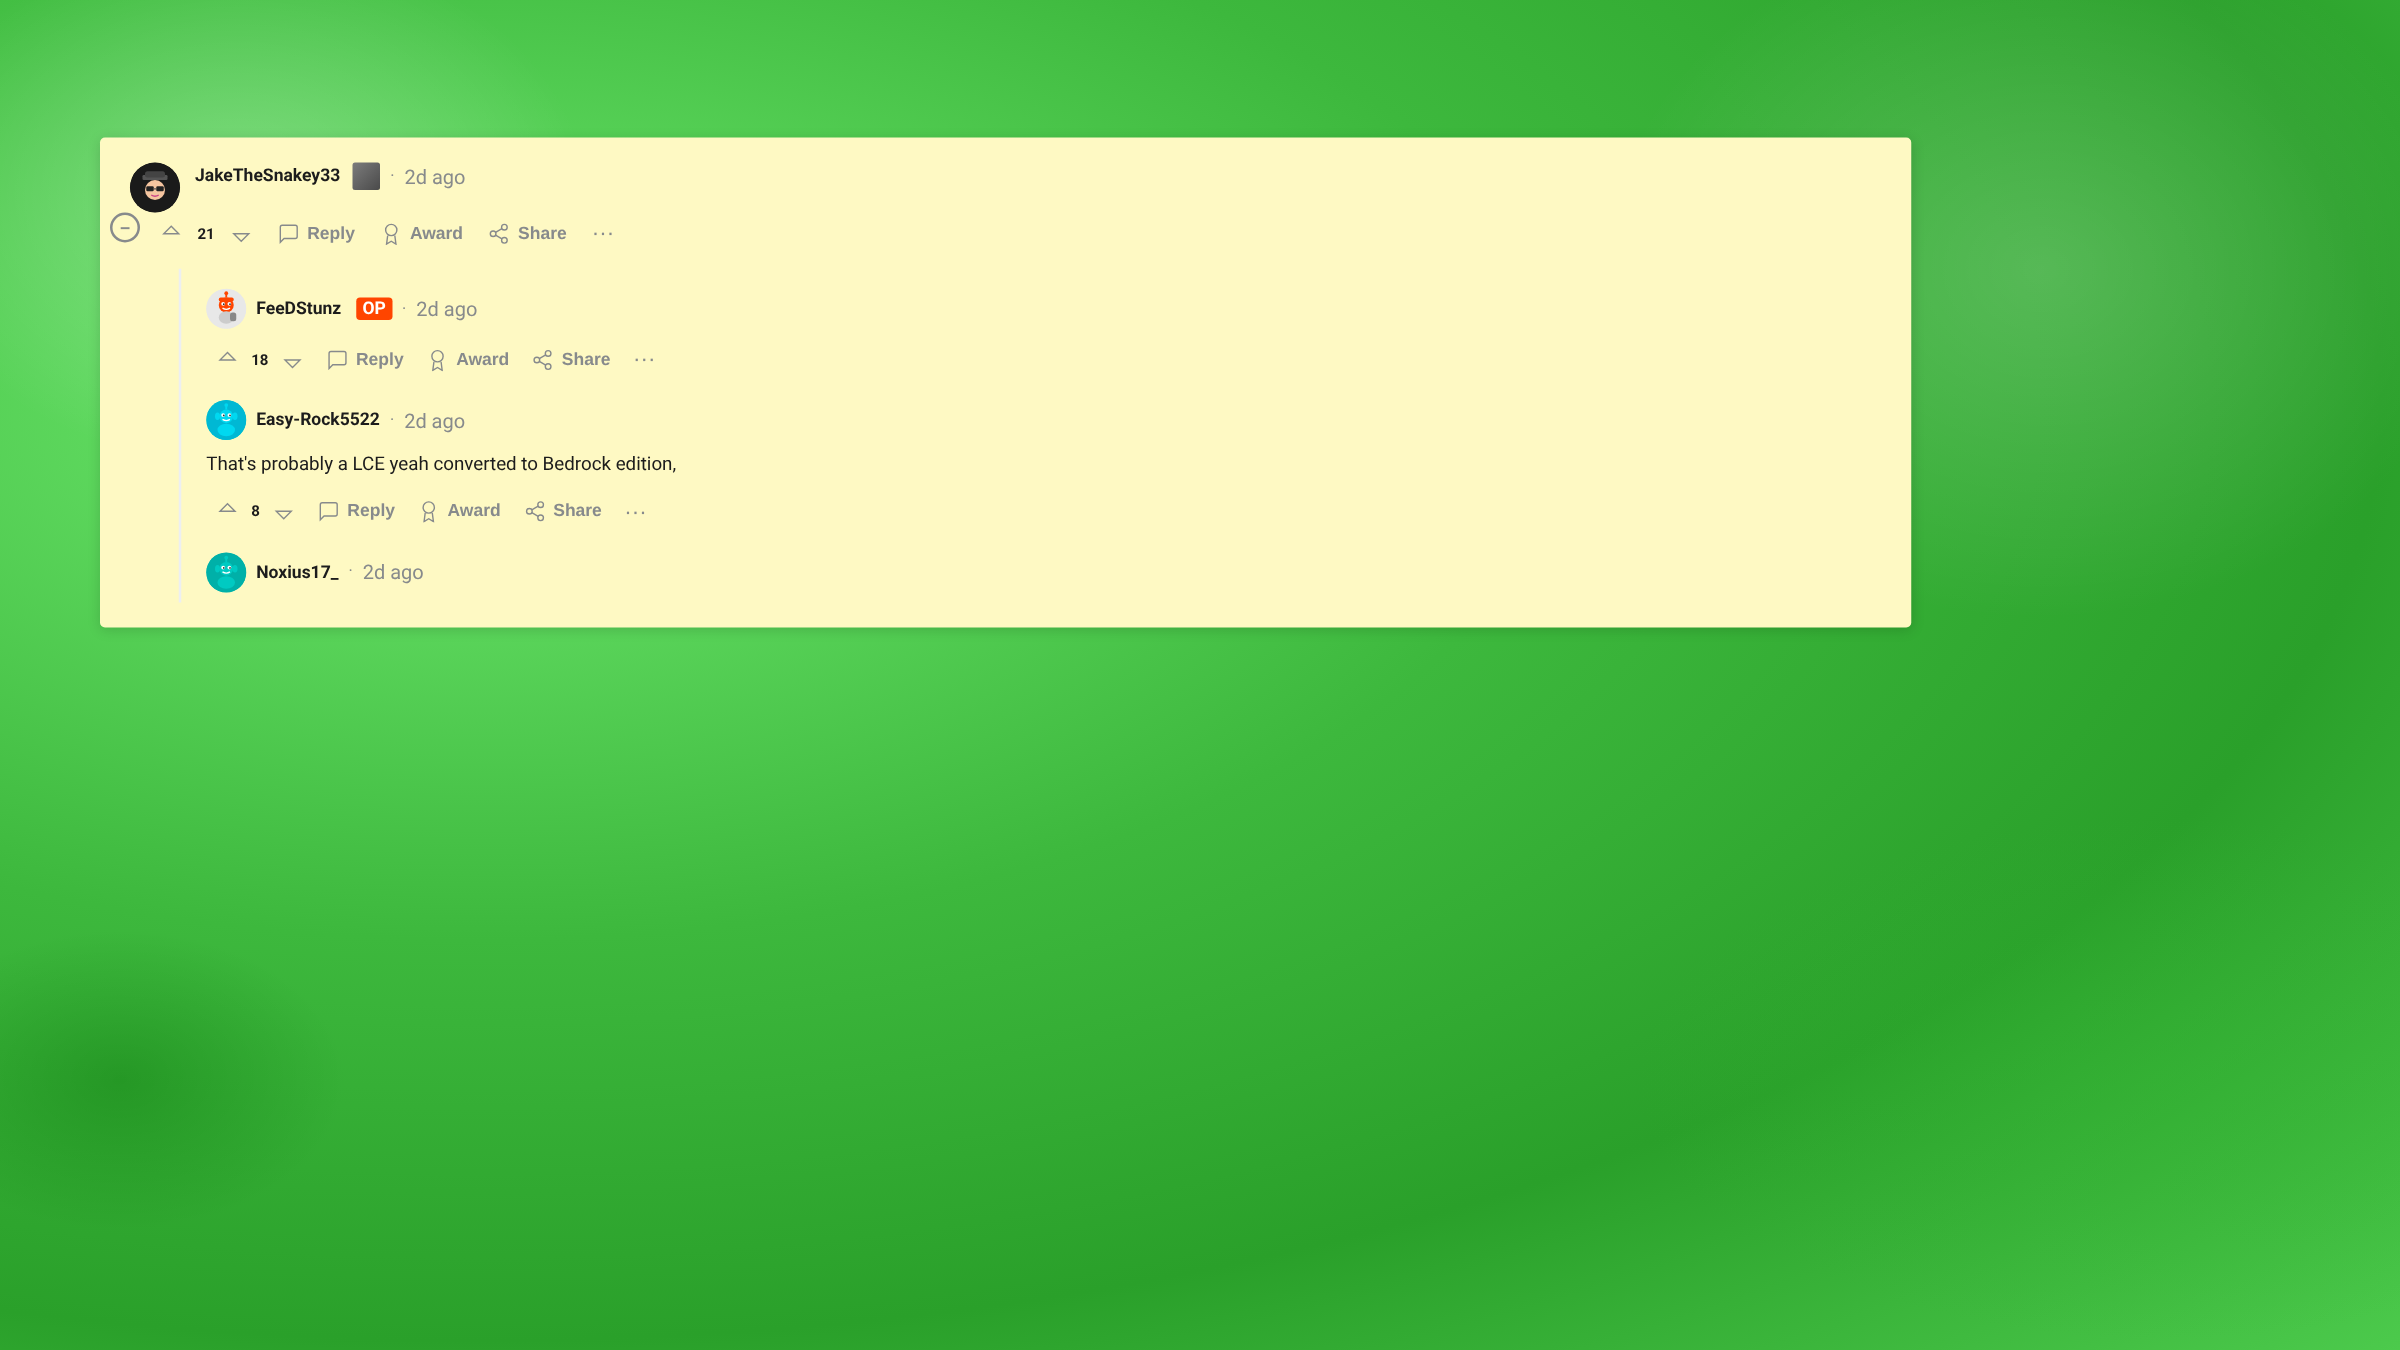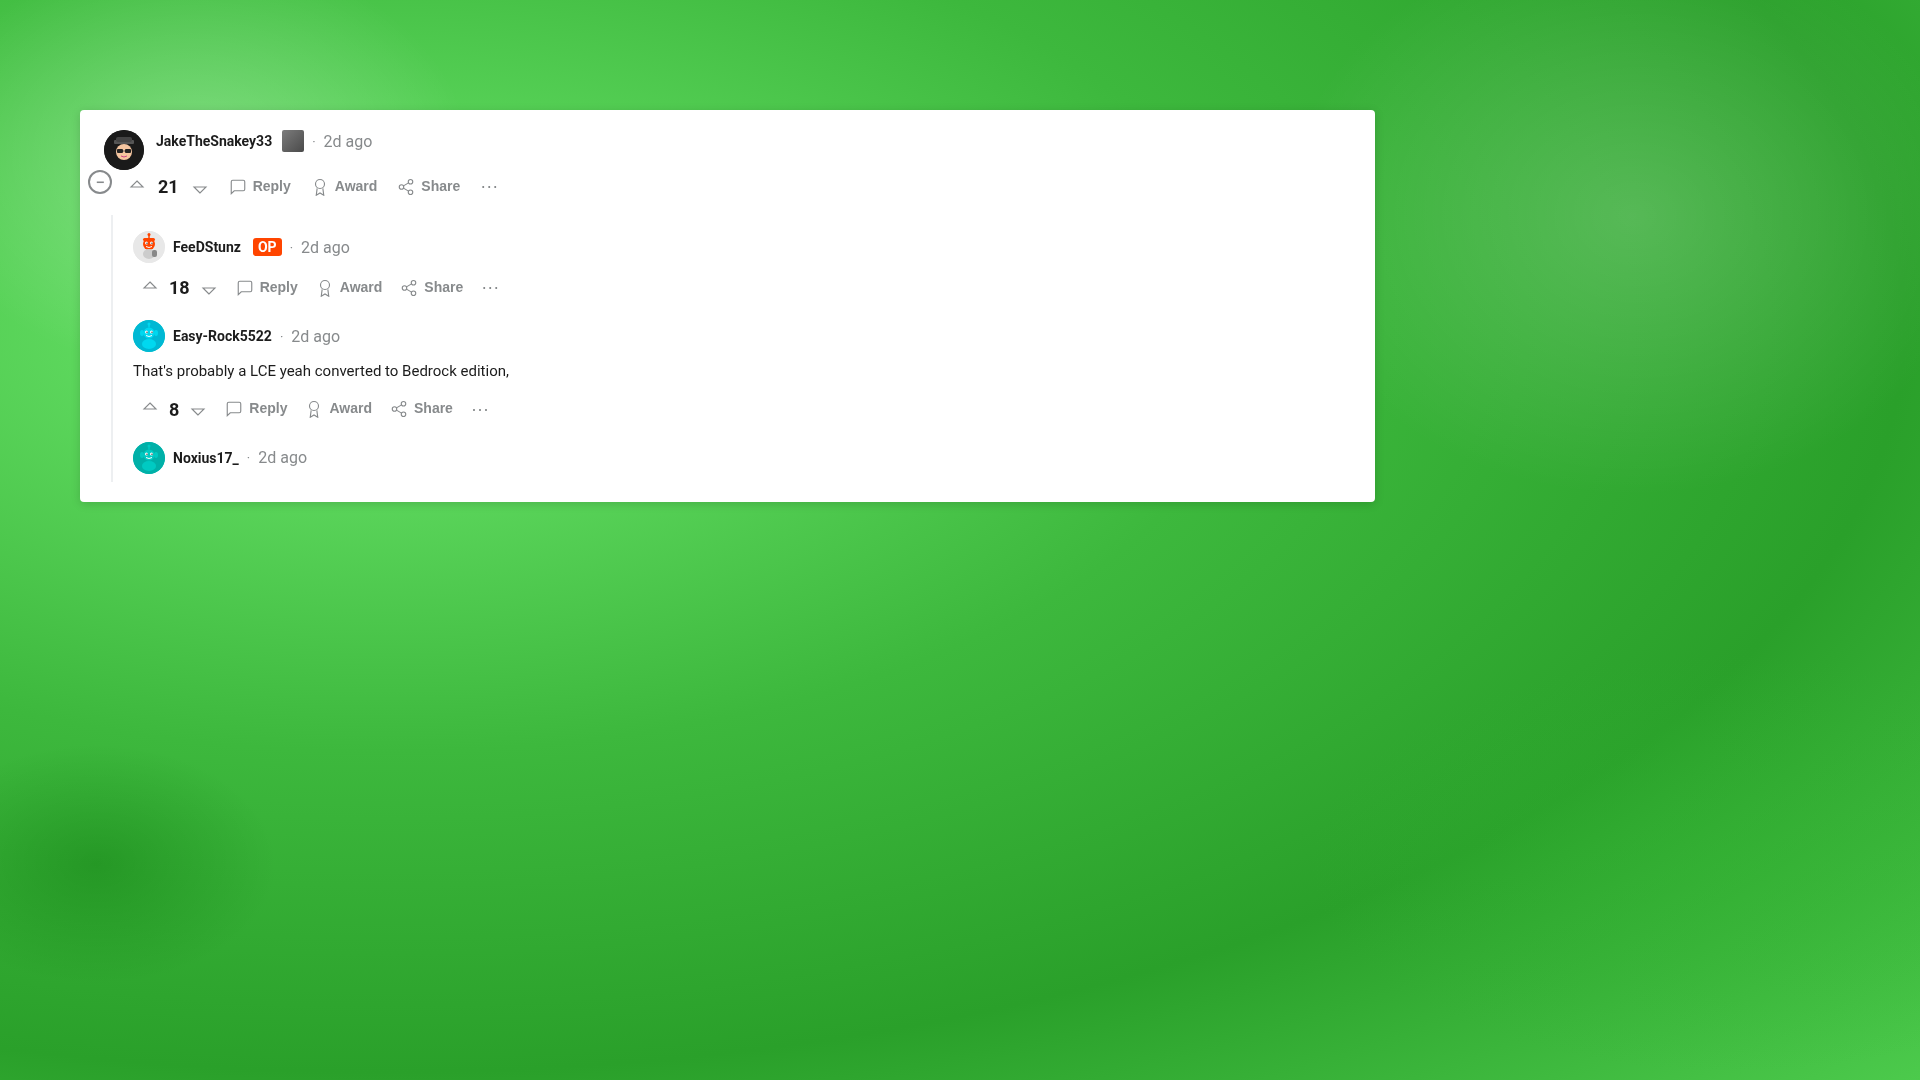--- a/index.html
+++ b/index.html
@@ -27,22 +27,22 @@
         radial-gradient(ellipse 400px 300px at 10% 15%, rgba(255,255,255,0.25) 0%, transparent 70%),
         radial-gradient(ellipse 500px 400px at 85% 20%, rgba(255,255,255,0.18) 0%, transparent 70%),
         radial-gradient(ellipse 300px 200px at 5% 80%, rgba(0,100,0,0.3) 0%, transparent 60%),
         radial-gradient(ellipse 600px 300px at 90% 80%, rgba(50,180,50,0.4) 0%, transparent 70%);
     }
 
     .card {
       position: absolute;
       left: 80px;
       top: 110px;
-      width: 1295px;
-      background: #ffffff;
+      width: 1449px;
+      background: #fef9c3;
       border-radius: 4px;
       padding: 0 0 20px 0;
       box-shadow: 0 2px 10px rgba(0,0,0,0.15);
     }
 
     .avatar {
       width: 40px;
       height: 40px;
       border-radius: 50%;
       overflow: hidden;
@@ -98,21 +98,21 @@
       border-radius: 20px;
       border: none;
       background: transparent;
       color: #878a8c;
       font-size: 14px;
       font-weight: 700;
       cursor: pointer;
     }
 
     .vote-count {
-      font-size: 18px;
+      font-size: 12px;
       font-weight: 700;
       color: #1c1c1c;
     }
 
     .collapse-btn {
       width: 24px;
       height: 24px;
       border-radius: 50%;
       border: 2px solid #878a8c;
       background: transparent;
@@ -307,21 +307,21 @@
         </svg>
         <span>Share</span>
       </button>
 
       <button class="dots-btn">
         <span>···</span>
       </button>
     </div>
   </div>
 
-  <div class="thread-line-container" style="padding-left: 12px; padding-right: 24px; margin-top: 0;">
+  <div class="thread-line-container" style="padding-left: 44px; padding-right: 24px; margin-top: 0;">
     <div class="thread-line"></div>
     <div class="replies-container">
 
       <div class="reply-item">
         <div class="reply-header">
           <div class="reply-avatar" style="background:#e8e8e8; width:32px; height:32px; border-radius:50%; overflow:hidden;">
             <svg width="32" height="32" viewBox="0 0 32 32">
               <circle cx="16" cy="16" r="16" fill="#e8e8e8"></circle>
 
               <circle cx="16" cy="13" r="6" fill="#ff4500"></circle>

